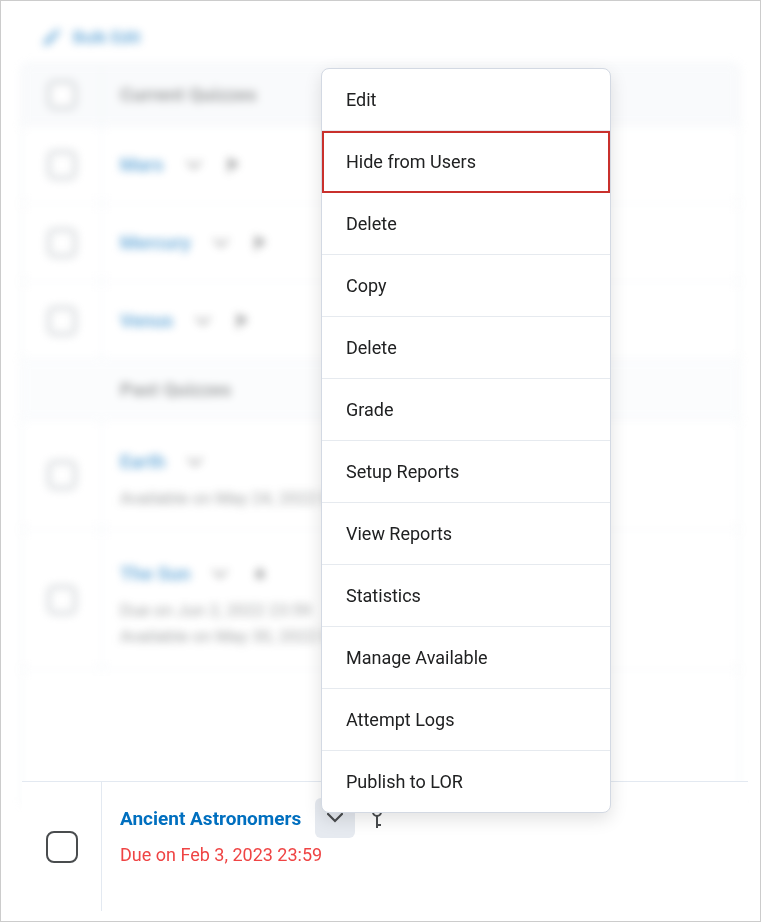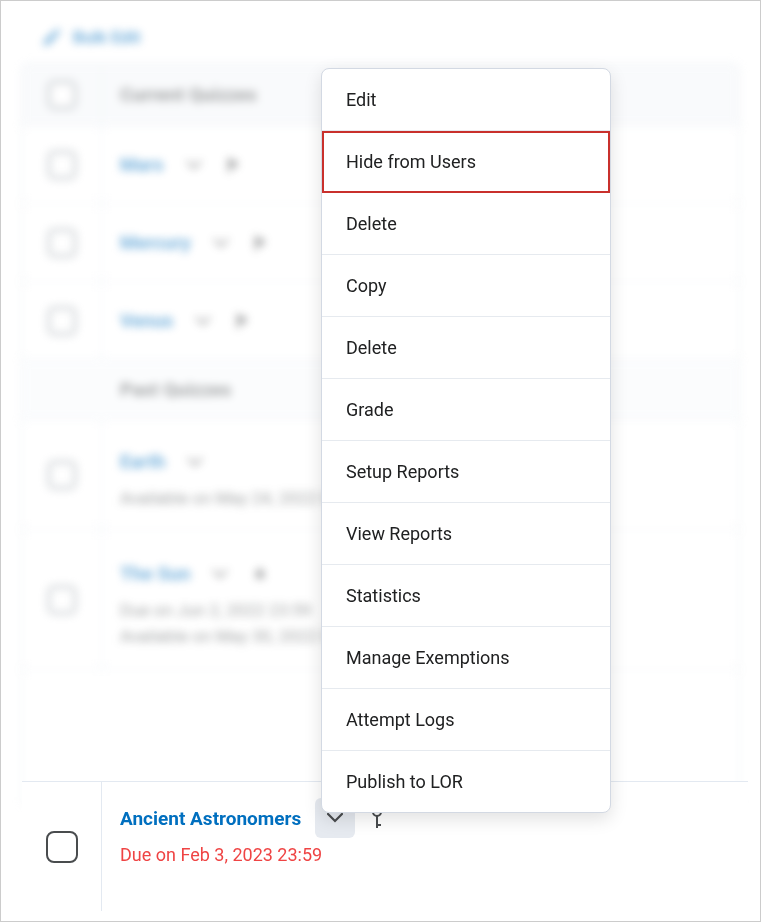--- a/index.html
+++ b/index.html
@@ -314,16 +314,16 @@
 <div class="menu">
   <div class="menu-item">Edit</div>
   <div class="menu-item highlight">Hide from Users</div>
   <div class="menu-item">Delete</div>
   <div class="menu-item">Copy</div>
   <div class="menu-item">Delete</div>
   <div class="menu-item">Grade</div>
   <div class="menu-item">Setup Reports</div>
   <div class="menu-item">View Reports</div>
   <div class="menu-item">Statistics</div>
-  <div class="menu-item">Manage Exemptions</div>
+  <div class="menu-item">Manage Available</div>
   <div class="menu-item">Attempt Logs</div>
   <div class="menu-item">Publish to LOR</div>
 </div>
 
 </body></html>

